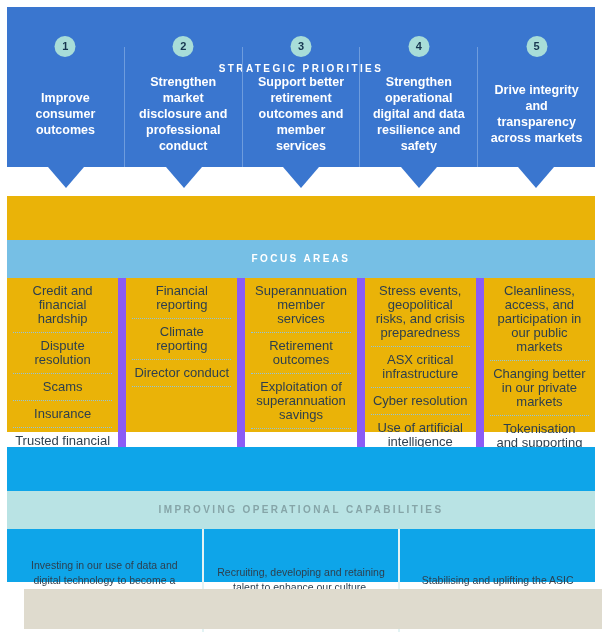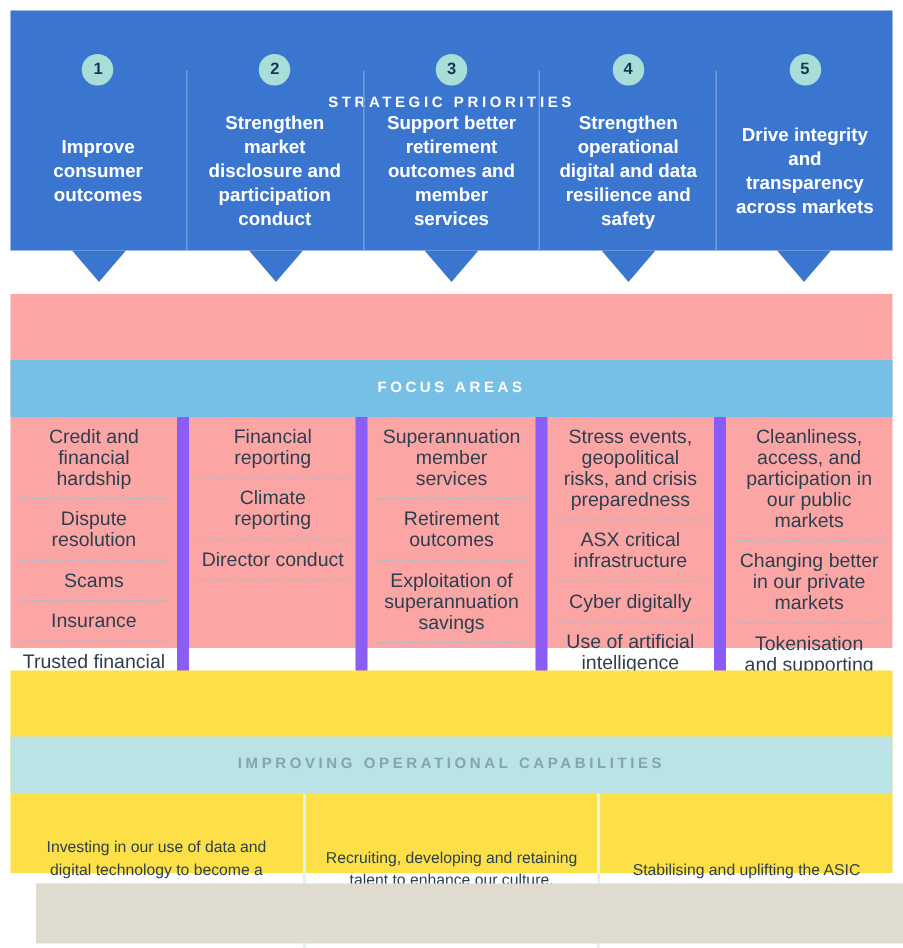--- a/index.html
+++ b/index.html
@@ -87,21 +87,21 @@
     border-right:18px solid transparent;
     border-top:21px solid #3a76cf;
     transform:translateX(-50%);
   }
 
   
   .focus{
     position:absolute;
     left:7px;top:196px;
     width:588px;height:236px;
-    background:#fca5a5;
+    background:#eab308;
     box-sizing:border-box;
   }
   .focus-head{
     height:38px;
     background:#76bfe5;
   }
   .focus-head .band-title{
     color:#ffffff;
     line-height:38px;
     padding:0;
@@ -125,21 +125,21 @@
     text-align:center;
     padding:6px 2px 6px 2px;
     border-bottom:1px dotted #8fc3de;
   }
 
   
   .capabilities{
     position:absolute;
     left:7px;top:447px;
     width:588px;height:135px;
-    background:#fde047;
+    background:#0ea5e9;
     box-sizing:border-box;
   }
   .cap-head{
     height:38px;
     background:#b9e3e4;
   }
   .cap-head .band-title{
     color:#86a5a8;
     line-height:38px;
     letter-spacing:2.4px;
@@ -188,21 +188,21 @@
     <div class="band-title">STRATEGIC PRIORITIES</div>
     <div class="pri-cols">
 
       <div class="pri-col">
         <div class="pri-num">1</div>
         <div class="pri-text">Improve consumer outcomes</div>
       </div>
 
       <div class="pri-col">
         <div class="pri-num">2</div>
-        <div class="pri-text">Strengthen market disclosure and participation conduct</div>
+        <div class="pri-text">Strengthen market disclosure and professional conduct</div>
       </div>
 
       <div class="pri-col">
         <div class="pri-num">3</div>
         <div class="pri-text">Support better retirement outcomes and member services</div>
       </div>
 
       <div class="pri-col">
         <div class="pri-num">4</div>
         <div class="pri-text">Strengthen operational digital and data resilience and safety</div>
@@ -244,21 +244,21 @@
 
       <div class="focus-col">
         <div class="focus-item">Superannuation member services</div>
         <div class="focus-item">Retirement outcomes</div>
         <div class="focus-item">Exploitation of superannuation savings</div>
       </div>
 
       <div class="focus-col">
         <div class="focus-item">Stress events, geopolitical risks, and crisis preparedness</div>
         <div class="focus-item">ASX critical infrastructure</div>
-        <div class="focus-item">Cyber digitally</div>
+        <div class="focus-item">Cyber resolution</div>
         <div class="focus-item">Use of artificial intelligence</div>
       </div>
 
       <div class="focus-col">
         <div class="focus-item">Cleanliness, access, and participation in our public markets</div>
         <div class="focus-item">Changing better in our private markets</div>
         <div class="focus-item">Tokenisation and supporting transition to digital asset reforms</div>
       </div>
 
     </div>

